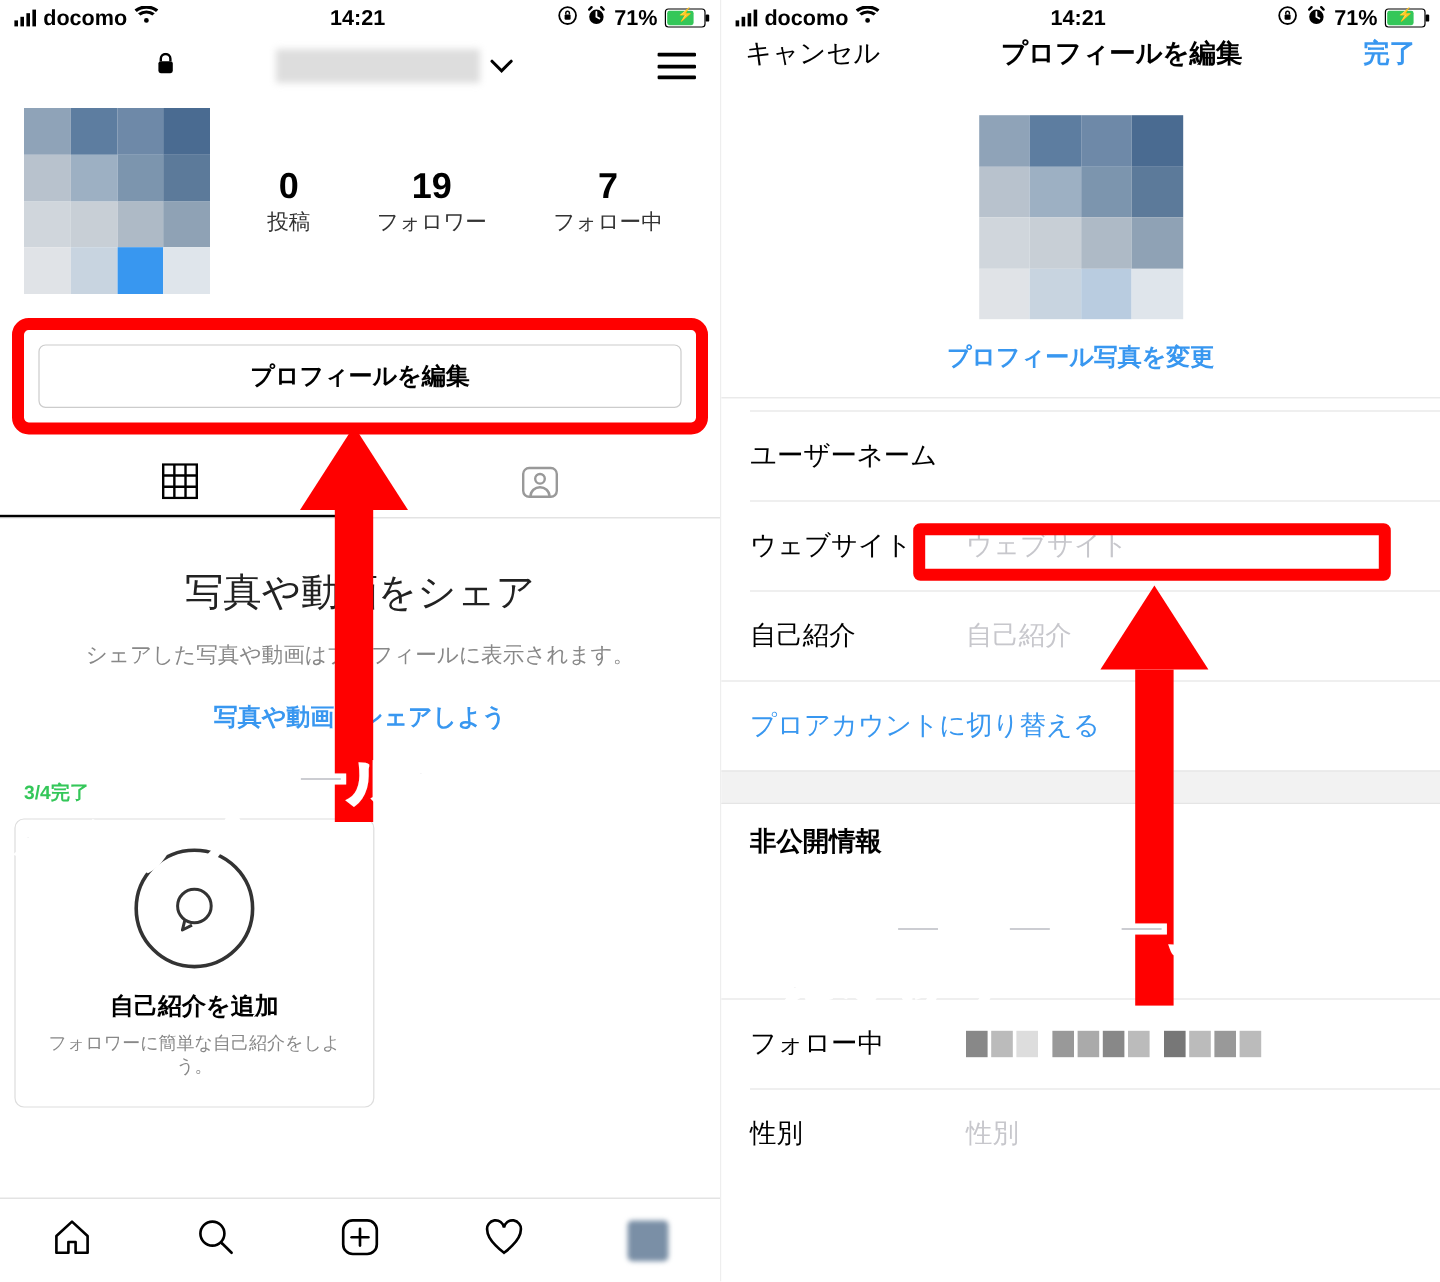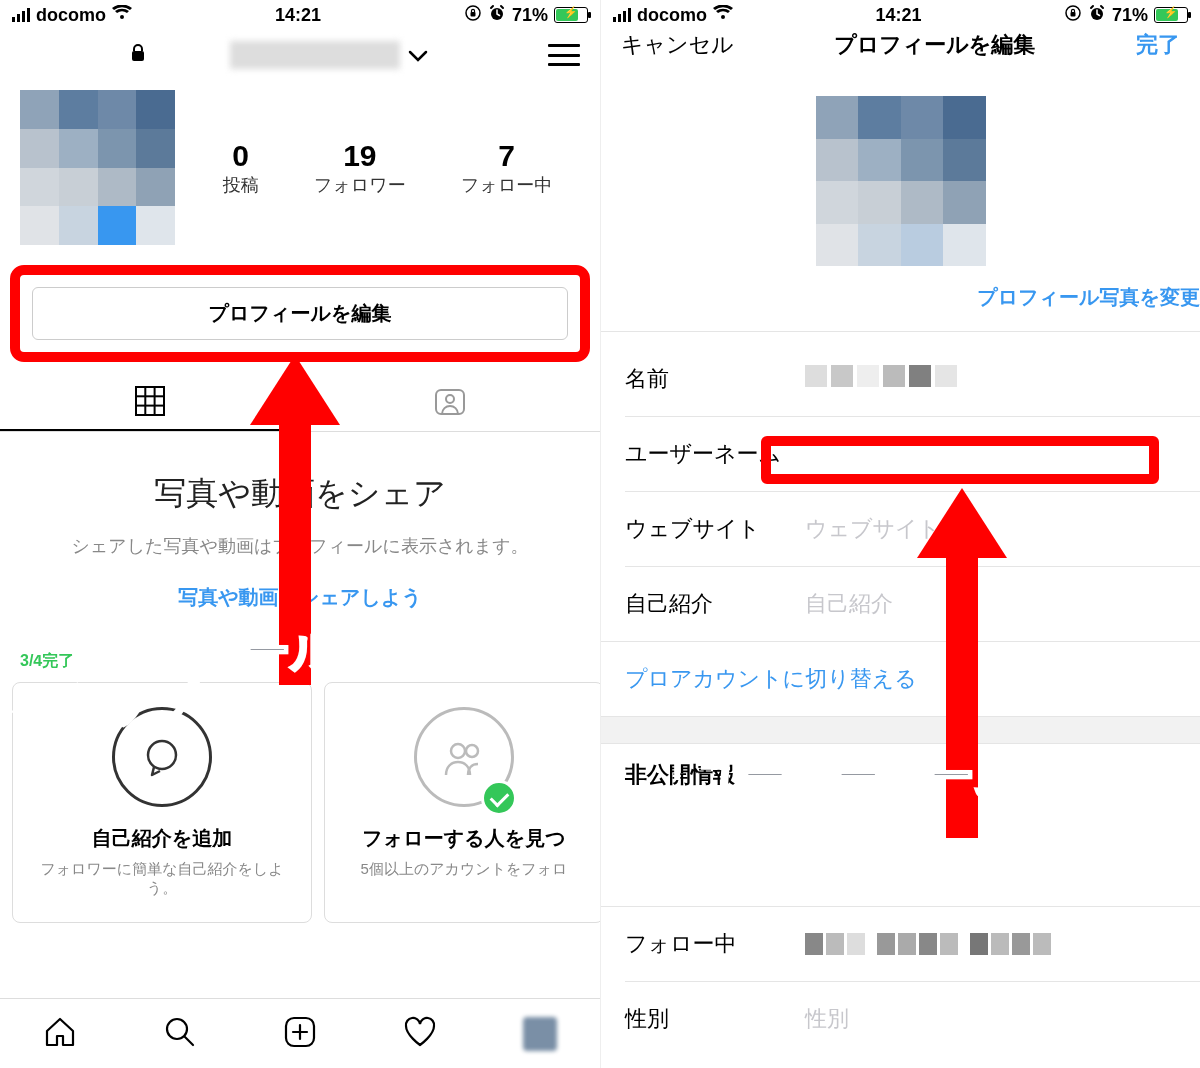--- a/index.html
+++ b/index.html
@@ -79,21 +79,21 @@
   .bnav { position:absolute; bottom:0; left:0; right:0; height:70px; border-top:1px solid #ddd; display:flex; align-items:center; justify-content:space-around; background:#fff; }
   .bnav svg, .bnav .bpfp { width:34px; height:34px; }
   .bpfp { background:#7a8fa6; filter:blur(2px); border-radius:4px; }
 
   
   .hdr2 { height:56px; display:flex; align-items:flex-start; justify-content:space-between; padding:0 20px;gap:20px; }
   .hdr2 .cancel { font-size:22px; }
   .hdr2 .title { font-size:22px; font-weight:700; }
   .hdr2 .done { font-size:22px; color:#3897f0; font-weight:700; }
 
-  .pfp-area { text-align:right; padding: 10px 0 20px; }
+  .pfp-area { text-align:center; padding: 10px 0 20px; }
   .pfp-area .pix-wrap { width:170px; height:170px; margin:0 auto 18px; }
   .pfp-area a { font-size:20px; color:#3897f0; font-weight:700; text-decoration:none; }
 
   .form { padding: 10px 0 0 0; }
   .frow { display:flex; align-items:center; padding: 0 24px; height:74px; }
   .frow .flbl { width:180px; font-size:22px; }
   .frow .fval { flex:1; font-size:22px; color:#c7c7cc; }
   .frow .fval.blur { height:28px; }
   .frow .fval.blur .pxline { display:flex; gap:4px; }
   .frow .fval.blur .pxline span { width:22px; height:22px; background:#bbb; }
@@ -250,33 +250,20 @@
       <div class="card">
         <div class="circ">
           <svg width="44" height="44" viewBox="0 0 44 44">
               <circle cx="22" cy="20" r="14" fill="none" stroke="#333" stroke-width="2.5"></circle>
               <path d="M14 32l-2 8 8-4" fill="none" stroke="#333" stroke-width="2.5" stroke-linejoin="round"></path>
             </svg>
         </div>
         <h4>自己紹介を追加</h4>
         <p>フォロワーに簡単な自己紹介をしよう。</p>
       </div>
-      <div class="card" style="flex:0 0 280px;">
-        <div class="circ" style="border-color:#bbb;">
-          <svg width="48" height="40" viewBox="0 0 48 40">
-              <circle cx="18" cy="14" r="7" fill="none" stroke="#bbb" stroke-width="2.5"></circle>
-              <circle cx="32" cy="14" r="6" fill="none" stroke="#bbb" stroke-width="2.5"></circle>
-              <path d="M6 38c0-8 5-13 12-13s12 5 12 13" fill="none" stroke="#bbb" stroke-width="2.5"></path>
-              <path d="M28 38c0-7 4-11 10-11" fill="none" stroke="#bbb" stroke-width="2.5"></path>
-            </svg>
-        </div>
-        <div class="check"></div>
-        <h4>フォローする人を見つ</h4>
-        <p>5個以上のアカウントをフォロ</p>
-      </div>
     </div>
 
     <div class="bnav">
       <span><svg viewBox="0 0 34 34">
             <path d="M4 16L17 4l13 12v14H20v-9h-6v9H4z" fill="none" stroke="#000" stroke-width="2.2" stroke-linejoin="round"></path>
           </svg></span>
       <span><svg viewBox="0 0 34 34">
             <circle cx="14" cy="14" r="10" fill="none" stroke="#000" stroke-width="2.2"></circle>
             <line x1="22" y1="22" x2="30" y2="30" stroke="#000" stroke-width="2.2" stroke-linecap="round"></line>
           </svg></span>
@@ -367,33 +354,20 @@
             <span style="background:#b9cce0"></span>
             <span style="background:#dfe5eb"></span>
         </div>
       </div>
       <a>プロフィール写真を変更</a>
     </div>
 
     <div class="sep-full"></div>
 
     <div class="form">
-      <div class="frow">
-        <div class="flbl">名前</div>
-        <div class="fval blur">
-          <div class="pxline">
-              <span style="background:#ddd"></span>
-              <span style="background:#c8c8c8"></span>
-              <span style="background:#eee"></span>
-              <span style="background:#bbb"></span>
-              <span style="background:#808080"></span>
-              <span style="background:#e5e5e5"></span>
-            </div>
-        </div>
-      </div>
       <div class="sep"></div>
       <div class="frow">
         <div class="flbl">ユーザーネーム</div>
         <div class="fval" style="height:40px;"></div>
       </div>
       <div class="sep"></div>
       <div class="frow">
         <div class="flbl">ウェブサイト</div>
         <div class="fval">ウェブサイト</div>
       </div>

